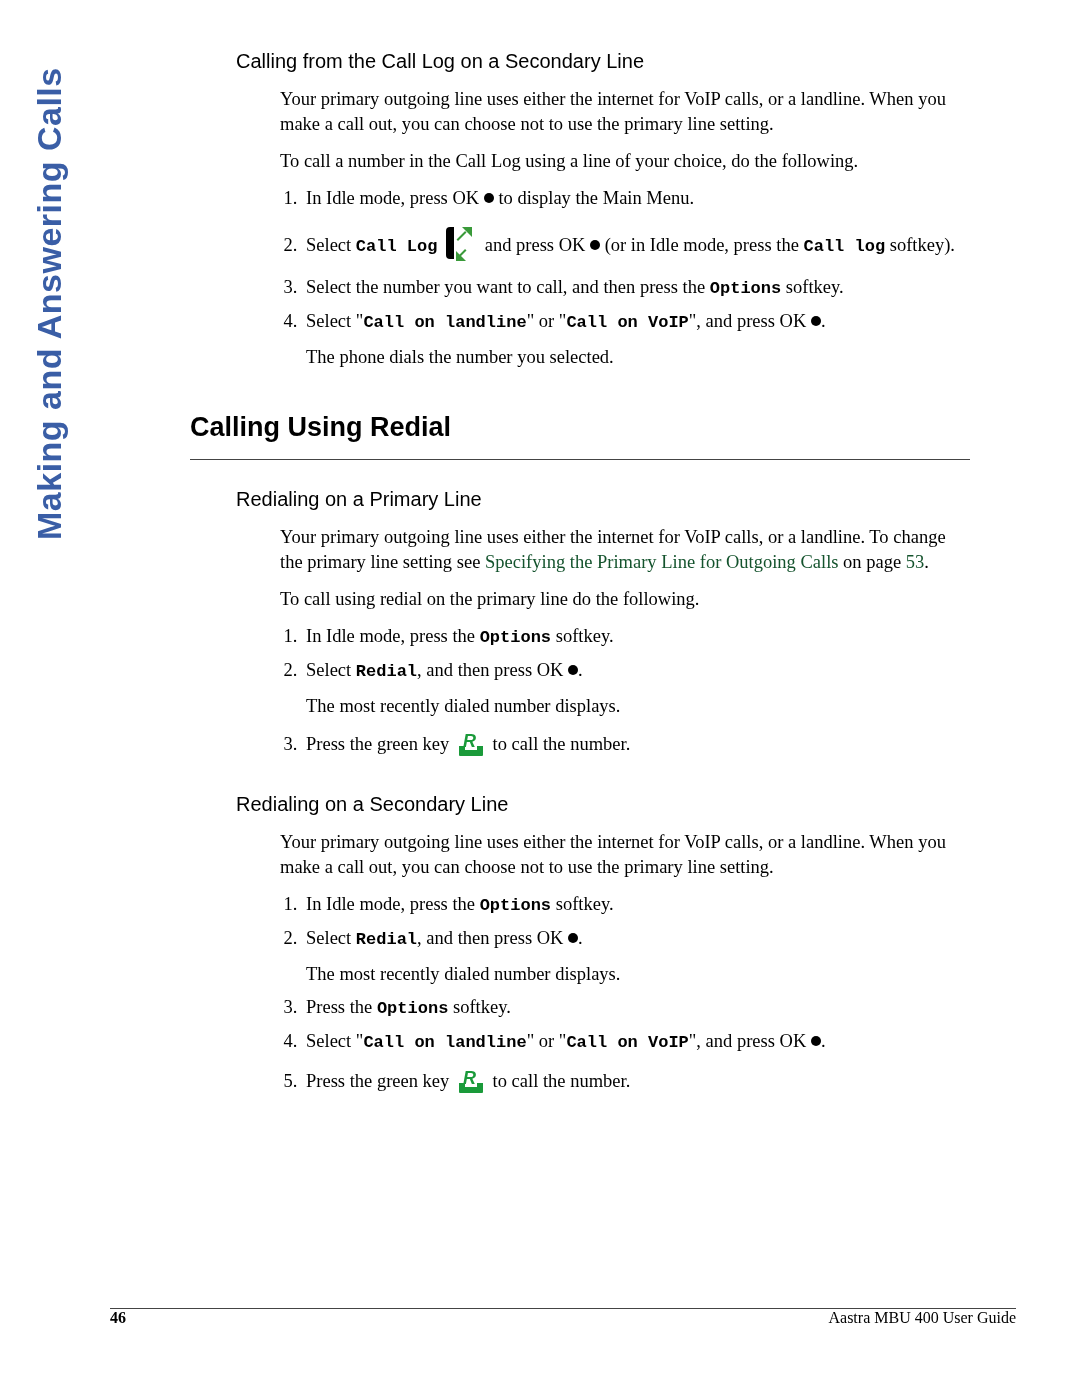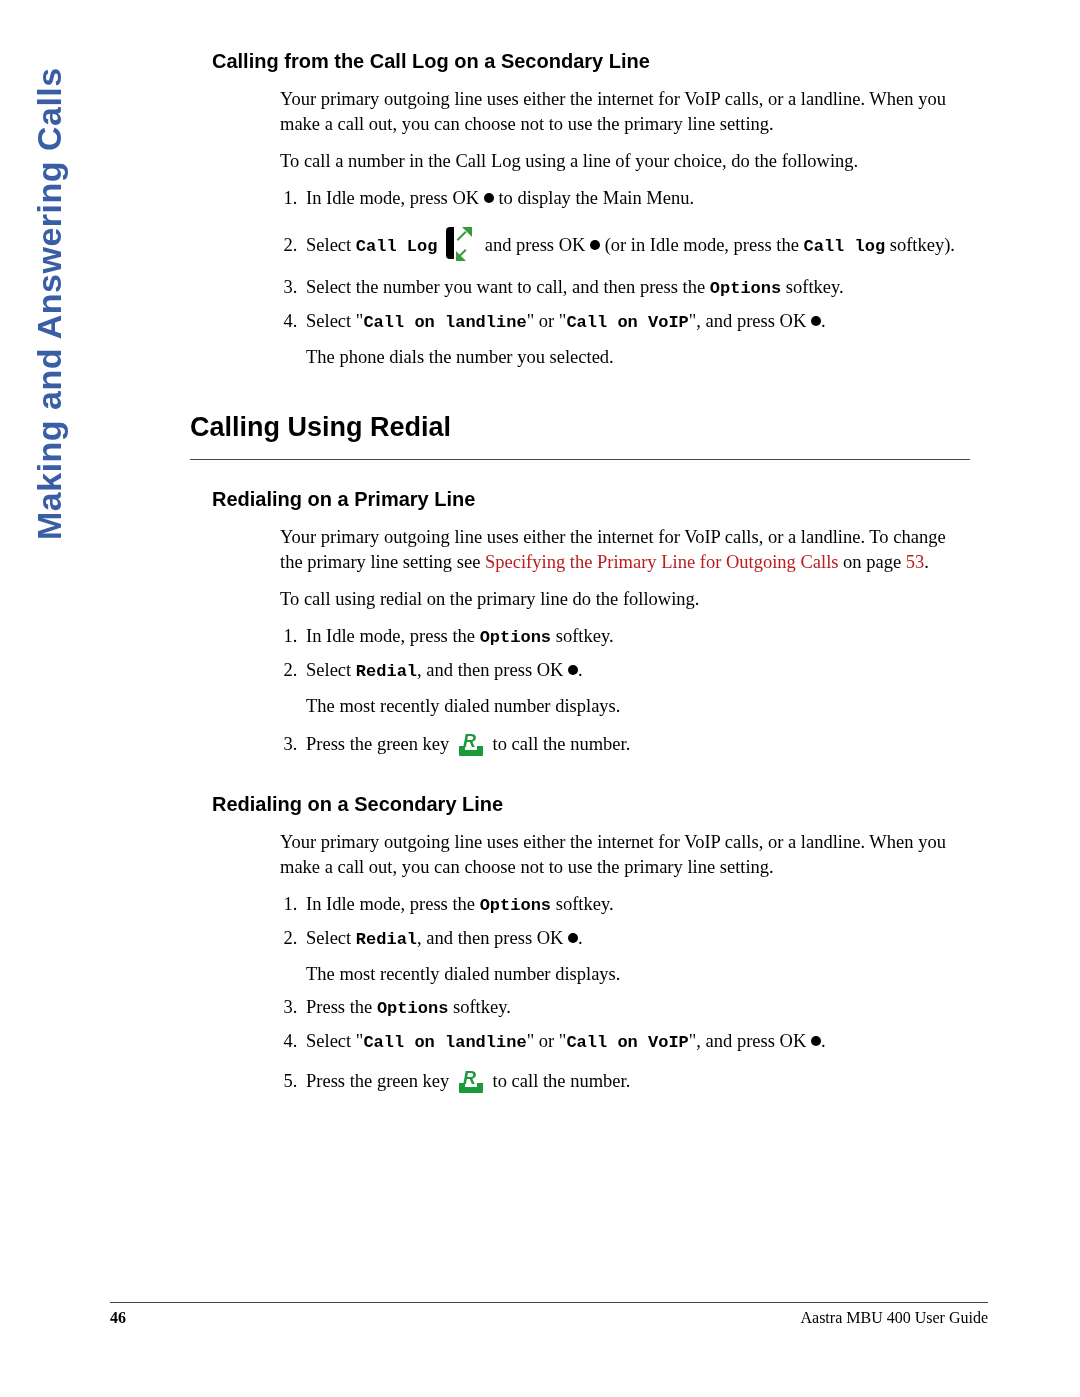--- a/index.html
+++ b/index.html
@@ -31,23 +31,23 @@
     letter-spacing: 0.5px;
   }
   .content {
     position: absolute;
     left: 200px;
     top: 50px;
     width: 770px;
   }
   h3.subheading {
     font-family: Arial, Helvetica, sans-serif;
-    font-weight: bold;
+    font-weight: normal;
     font-size: 20px;
-    margin: 0 0 14px 12px;
+    margin: 0 0 14px 36px;
   }
   .body-block {
     margin-left: 80px;
     font-size: 18.5px;
     line-height: 1.35;
   }
   .body-block p {
     margin: 0 0 12px 0;
   }
   ol.steps {
@@ -65,37 +65,36 @@
   }
   .dot {
     display: inline-block;
     width: 10px;
     height: 10px;
     background: #000;
     border-radius: 50%;
     vertical-align: 1px;
   }
   .link {
-    color: #b91c1c;
+    color: #14532d;
   }
   h2.section {
     font-family: Arial, Helvetica, sans-serif;
     font-weight: bold;
     font-size: 27px;
     margin: 42px 0 4px -10px;
     padding-bottom: 16px;
     border-bottom: 1px solid #444;
   }
   .footer {
     position: absolute;
     left: 110px;
-    right: 92px;
+    right: 64px;
     bottom: 70px;
     border-top: 1px solid #444;
-    padding-top: 6px;
     font-size: 16px;
   }
   .footer .pn {
     font-weight: bold;
     float: left;
   }
   .footer .guide {
     float: right;
   }
   

